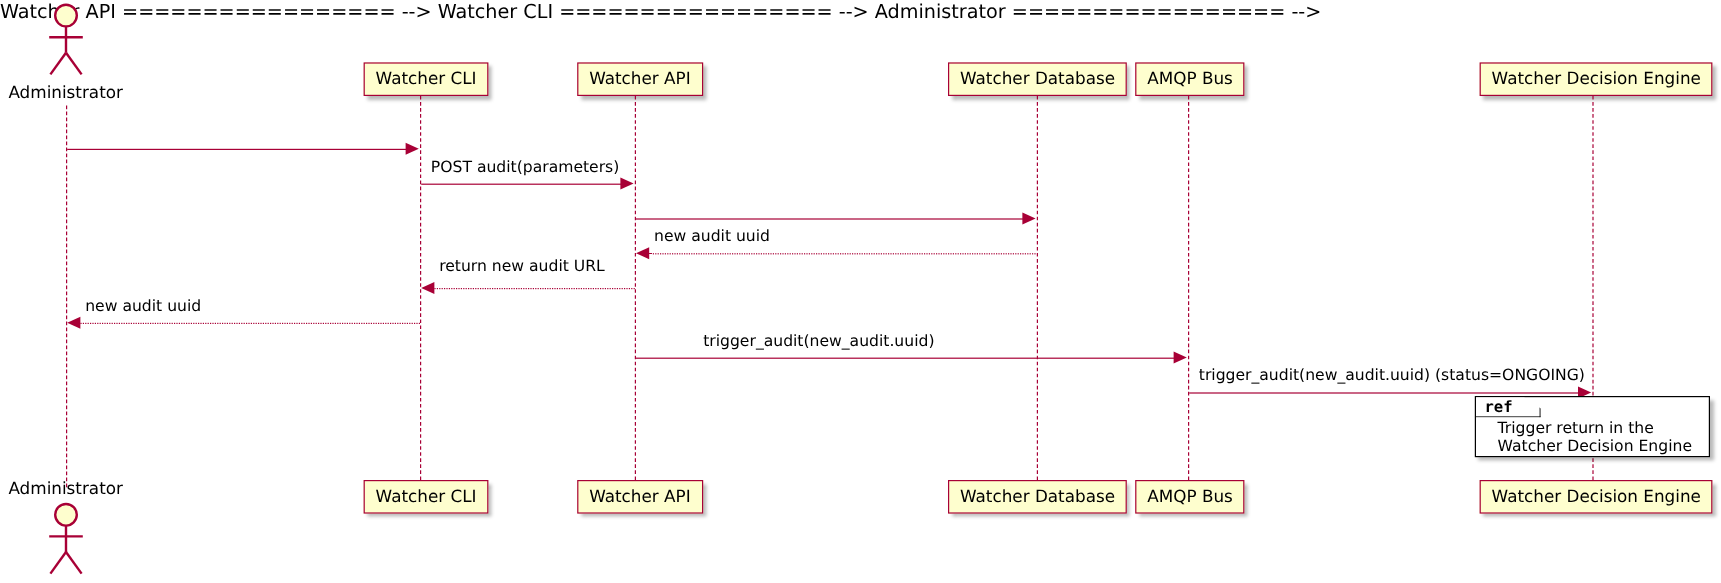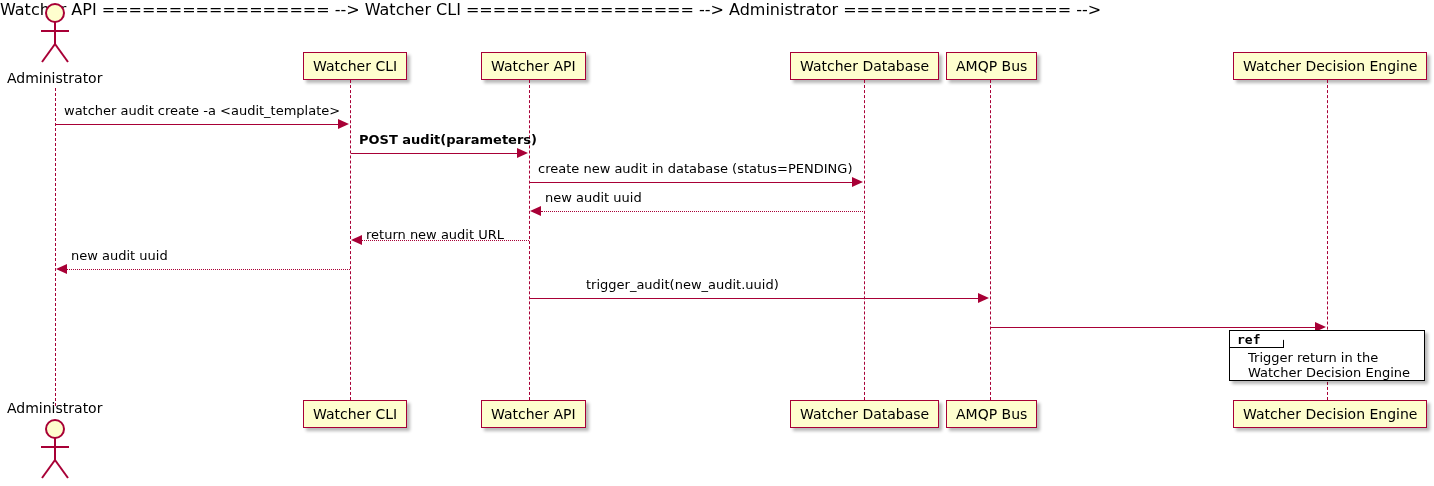--- a/index.html
+++ b/index.html
@@ -147,55 +147,54 @@
 
   
   <div class="lifeline" style="left:55px; top:88px; height:318px;"></div>
   <div class="lifeline" style="left:350px; top:80px; height:320px;"></div>
   <div class="lifeline" style="left:529px; top:80px; height:320px;"></div>
   <div class="lifeline" style="left:864px; top:80px; height:320px;"></div>
   <div class="lifeline" style="left:990px; top:80px; height:320px;"></div>
   <div class="lifeline" style="left:1327px; top:80px; height:320px;"></div>
 
   
-  <div class="msg-label" style="left:64px; top:104px;">watcher audit create -a &lt;audit_template&gt;</div>
   <div class="msg-line" style="left:56px; top:124px; width:283px;"></div>
   <div class="arrow right" style="left:338px; top:119px;"></div>
 
   
-  <div class="msg-label" style="left:359px; top:133px;font-weight:bold;">POST audit(parameters)</div>
+  <div class="msg-label" style="left:359px; top:133px;">POST audit(parameters)</div>
   <div class="msg-line" style="left:351px; top:153px; width:167px;"></div>
   <div class="arrow right" style="left:517px; top:148px;"></div>
 
   
-  <div class="msg-label" style="left:538px; top:162px;">create new audit in database (status=PENDING)</div>
   <div class="msg-line" style="left:530px; top:182px; width:323px;"></div>
   <div class="arrow right" style="left:852px; top:177px;"></div>
 
    Watcher API ================= --&gt;
   <div class="msg-label" style="left:545px; top:191px;">new audit uuid</div>
   <div class="msg-line dotted" style="left:541px; top:211px; width:322px;"></div>
   <div class="arrow left" style="left:530px; top:206px;"></div>
 
    Watcher CLI ================= --&gt;
-  <div class="msg-label" style="left:366px; top:228px;">return new audit URL</div>
+  <div class="msg-label" style="left:366px; top:216px;">return new audit URL</div>
   <div class="msg-line dotted" style="left:362px; top:240px; width:167px;"></div>
   <div class="arrow left" style="left:351px; top:235px;"></div>
 
    Administrator ================= --&gt;
   <div class="msg-label" style="left:71px; top:249px;">new audit uuid</div>
   <div class="msg-line dotted" style="left:67px; top:269px; width:283px;"></div>
   <div class="arrow left" style="left:56px; top:264px;"></div>
 
   
   <div class="msg-label" style="left:538px; top:278px;margin-left:48px;">trigger_audit(new_audit.uuid)</div>
   <div class="msg-line" style="left:530px; top:298px; width:449px;"></div>
   <div class="arrow right" style="left:978px; top:293px;"></div>
 
   
+  <div class="msg-label" style="left:999px; top:307px;">trigger_audit(new_audit.uuid) (status=ONGOING)</div>
   <div class="msg-line" style="left:991px; top:327px; width:325px;"></div>
   <div class="arrow right" style="left:1315px; top:322px;"></div>
 
   
   <div class="ref-box" style="left:1229px; top:330px; width:196px; height:51px;">
     <div class="ref-tab" style="width:54px; height:17px;">ref</div>
     <div class="ref-body" style="left:18px; top:19px;">Trigger return in the</div>
     <div class="ref-body" style="left:18px; top:34px;">Watcher Decision Engine</div>
   </div>
 

